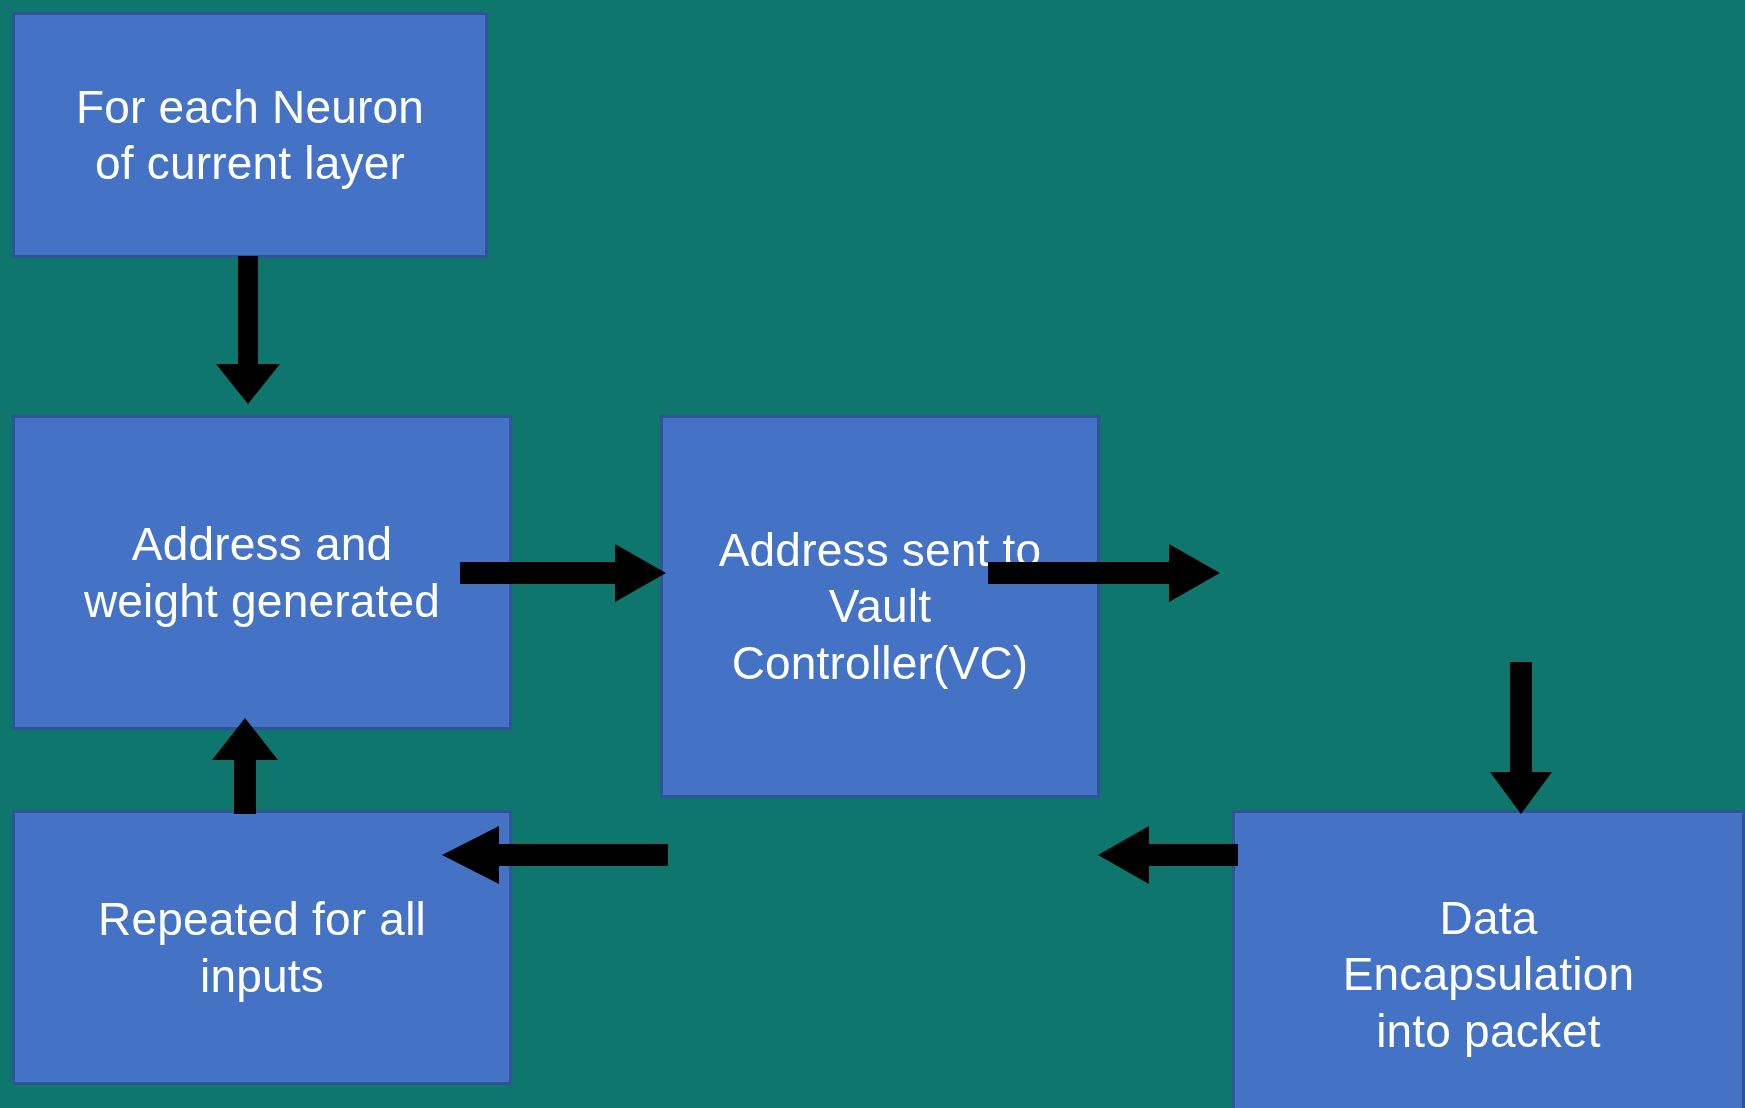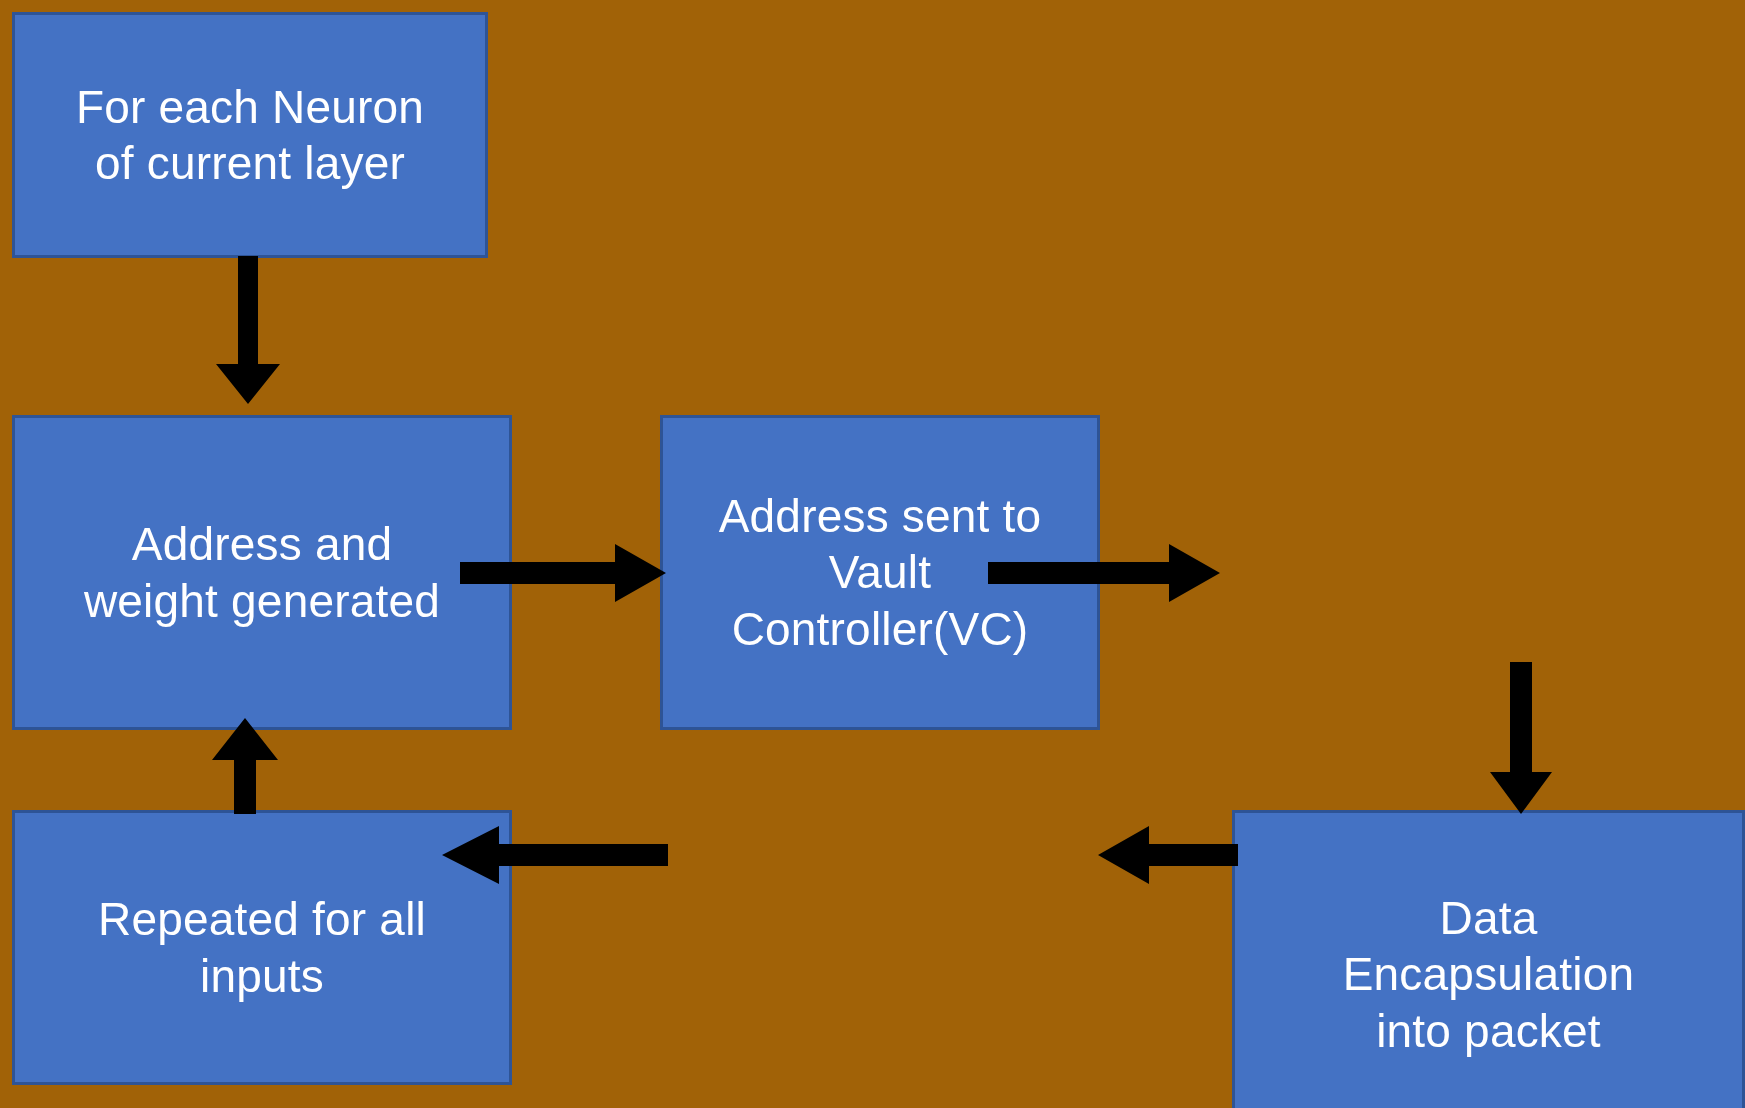--- a/index.html
+++ b/index.html
@@ -8,21 +8,21 @@
     padding: 0;
     background: #ffffff;
   }
   body {
     font-family: "Liberation Sans", sans-serif;
   }
   #canvas {
     position: relative;
     width: 1745px;
     height: 1108px;
-    background: #a16207;
+    background: #0f766e;
     overflow: hidden;
   }
   .node {
     position: absolute;
     box-sizing: border-box;
     background: #4472C4;
     border: 3px solid #2E5496;
     color: #ffffff;
     display: flex;
     align-items: center;
@@ -51,21 +51,21 @@
   <div class="node" style="left:12px; top:12px; width:476px; height:246px;">
     <span>For each Neuron
 of current layer</span>
   </div>
 
   <div class="node" style="left:12px; top:415px; width:500px; height:315px;">
     <span>Address and
 weight generated</span>
   </div>
 
-  <div class="node" style="left:660px; top:415px; width:440px; height:315px;">
+  <div class="node" style="left:660px; top:415px; width:440px; height:383px;">
     <span>Address sent to
 Vault
 Controller(VC)</span>
   </div>
 
 
   <div class="node" style="left:12px; top:810px; width:500px; height:275px;text-align:center;">
     <span>Repeated for all
 inputs</span>
   </div>

